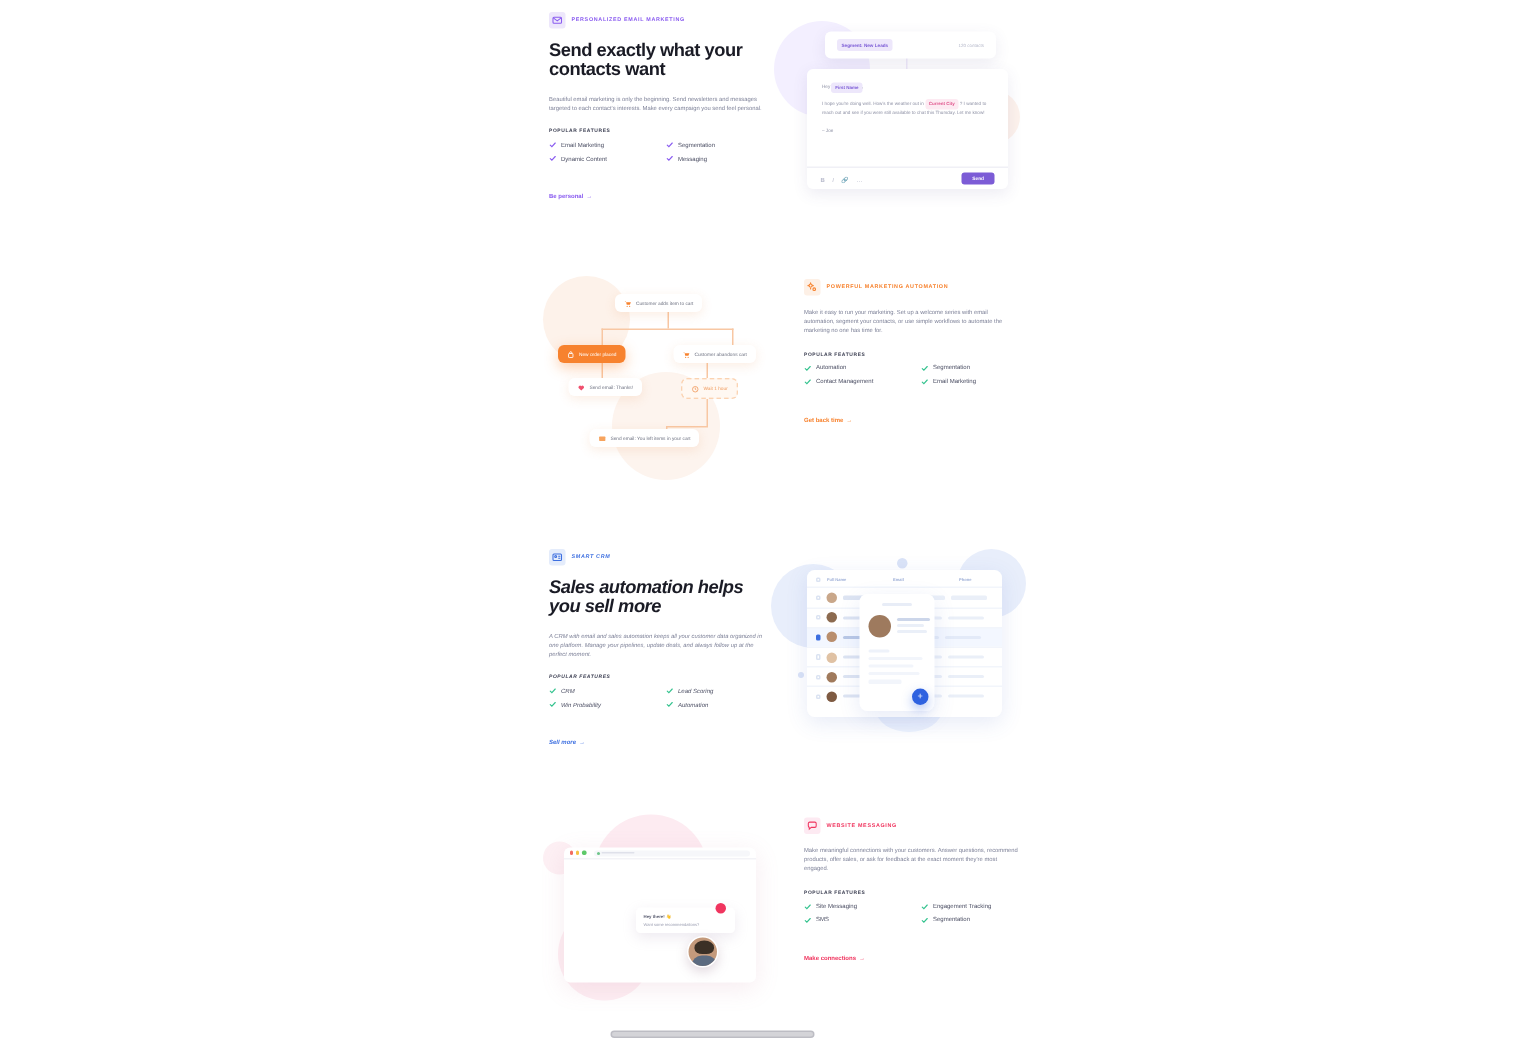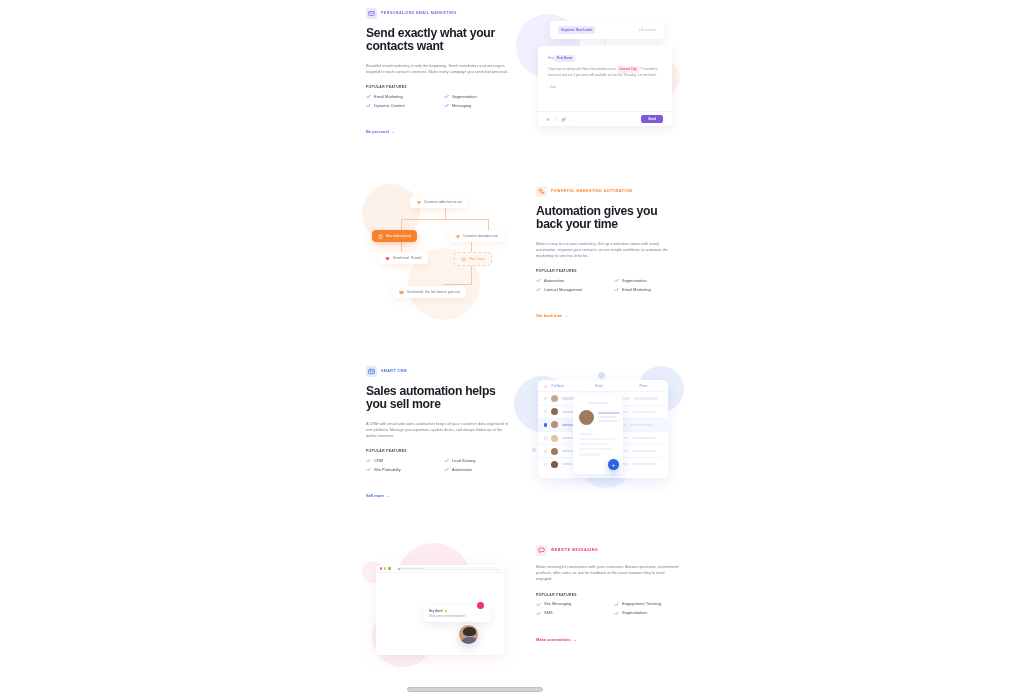--- a/index.html
+++ b/index.html
@@ -30,21 +30,21 @@
     align-items: flex-start;
   }
   .section.rev { flex-direction: row-reverse; }
   .col-text { width: 150px; flex: 0 0 150px; }
   .col-art  { width: 160px; flex: 0 0 160px; position: relative; height: 130px; }
   .sec1 { top: 8px; }
   .sec2 { top: 186px; }
   .sec3 { top: 366px; }
   .sec4 { top: 545px; }
   .sec1 .col-text { margin-right: 10px; }
-  .sec3 .col-text { margin-right: 10px; }
+  .sec3 .col-text { margin-right: 10px; font-style: italic; }
   .sec2 .col-text { margin-left: 10px; }
   .sec4 .col-text { margin-left: 10px; }
 
   
   .eyebrow { display: flex; align-items: center; gap: 4px; margin-bottom: 8px; }
   .eyebrow-ico {
     width: 11px; height: 11px; border-radius: 2px;
     display: flex; align-items: center; justify-content: center;
     flex: 0 0 11px;
   }
@@ -294,21 +294,20 @@
         <div class="eyebrow">
           <span class="eyebrow-ico" style="background:#fdf0e6">
             <svg viewBox="0 0 16 16" fill="none" stroke="#f7822e" stroke-width="1.7" stroke-linecap="round">
               <circle cx="5.5" cy="5.5" r="2.4"></circle>
                 <circle cx="11" cy="11" r="2"></circle>
                 <path d="M5.5 1.4v1M5.5 9.6v1M1.4 5.5h1M8.6 5.5h1"></path>
             </svg>
           </span>
           <span class="eyebrow-txt" style="color:#f7822e">POWERFUL MARKETING AUTOMATION</span>
         </div>
-        <h2 class="headline">Automation gives you back your time</h2>
         <p class="body">Make it easy to run your marketing. Set up a welcome series with email automation, segment your contacts, or use simple workflows to automate the marketing no one has time for.</p>
         <div class="feat-title">POPULAR FEATURES</div>
         <div class="feat-grid">
           <div class="feat">
               <span class="check">
                 <svg viewBox="0 0 12 12" fill="none" stroke="#35c38f" stroke-width="1.8" stroke-linecap="round">
                   <path d="M2 6.5l2.6 2.6L10 3.2"></path>
                 </svg>
               </span>
               <span>Automation</span>

